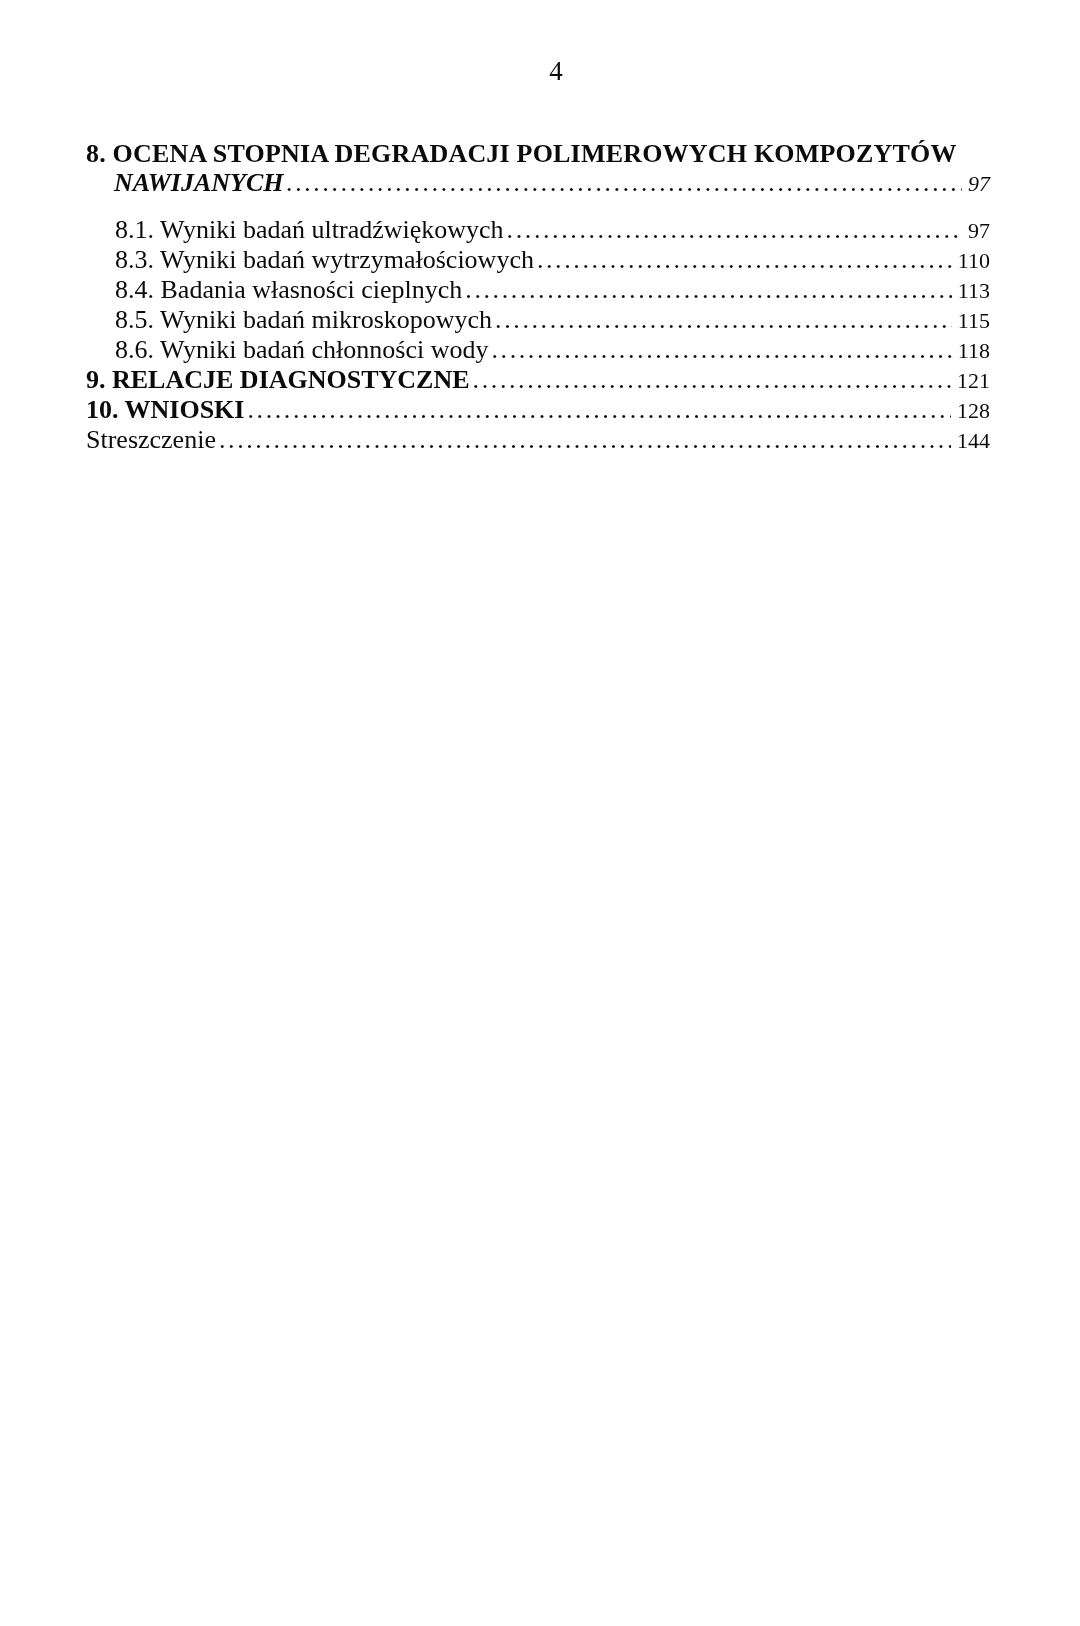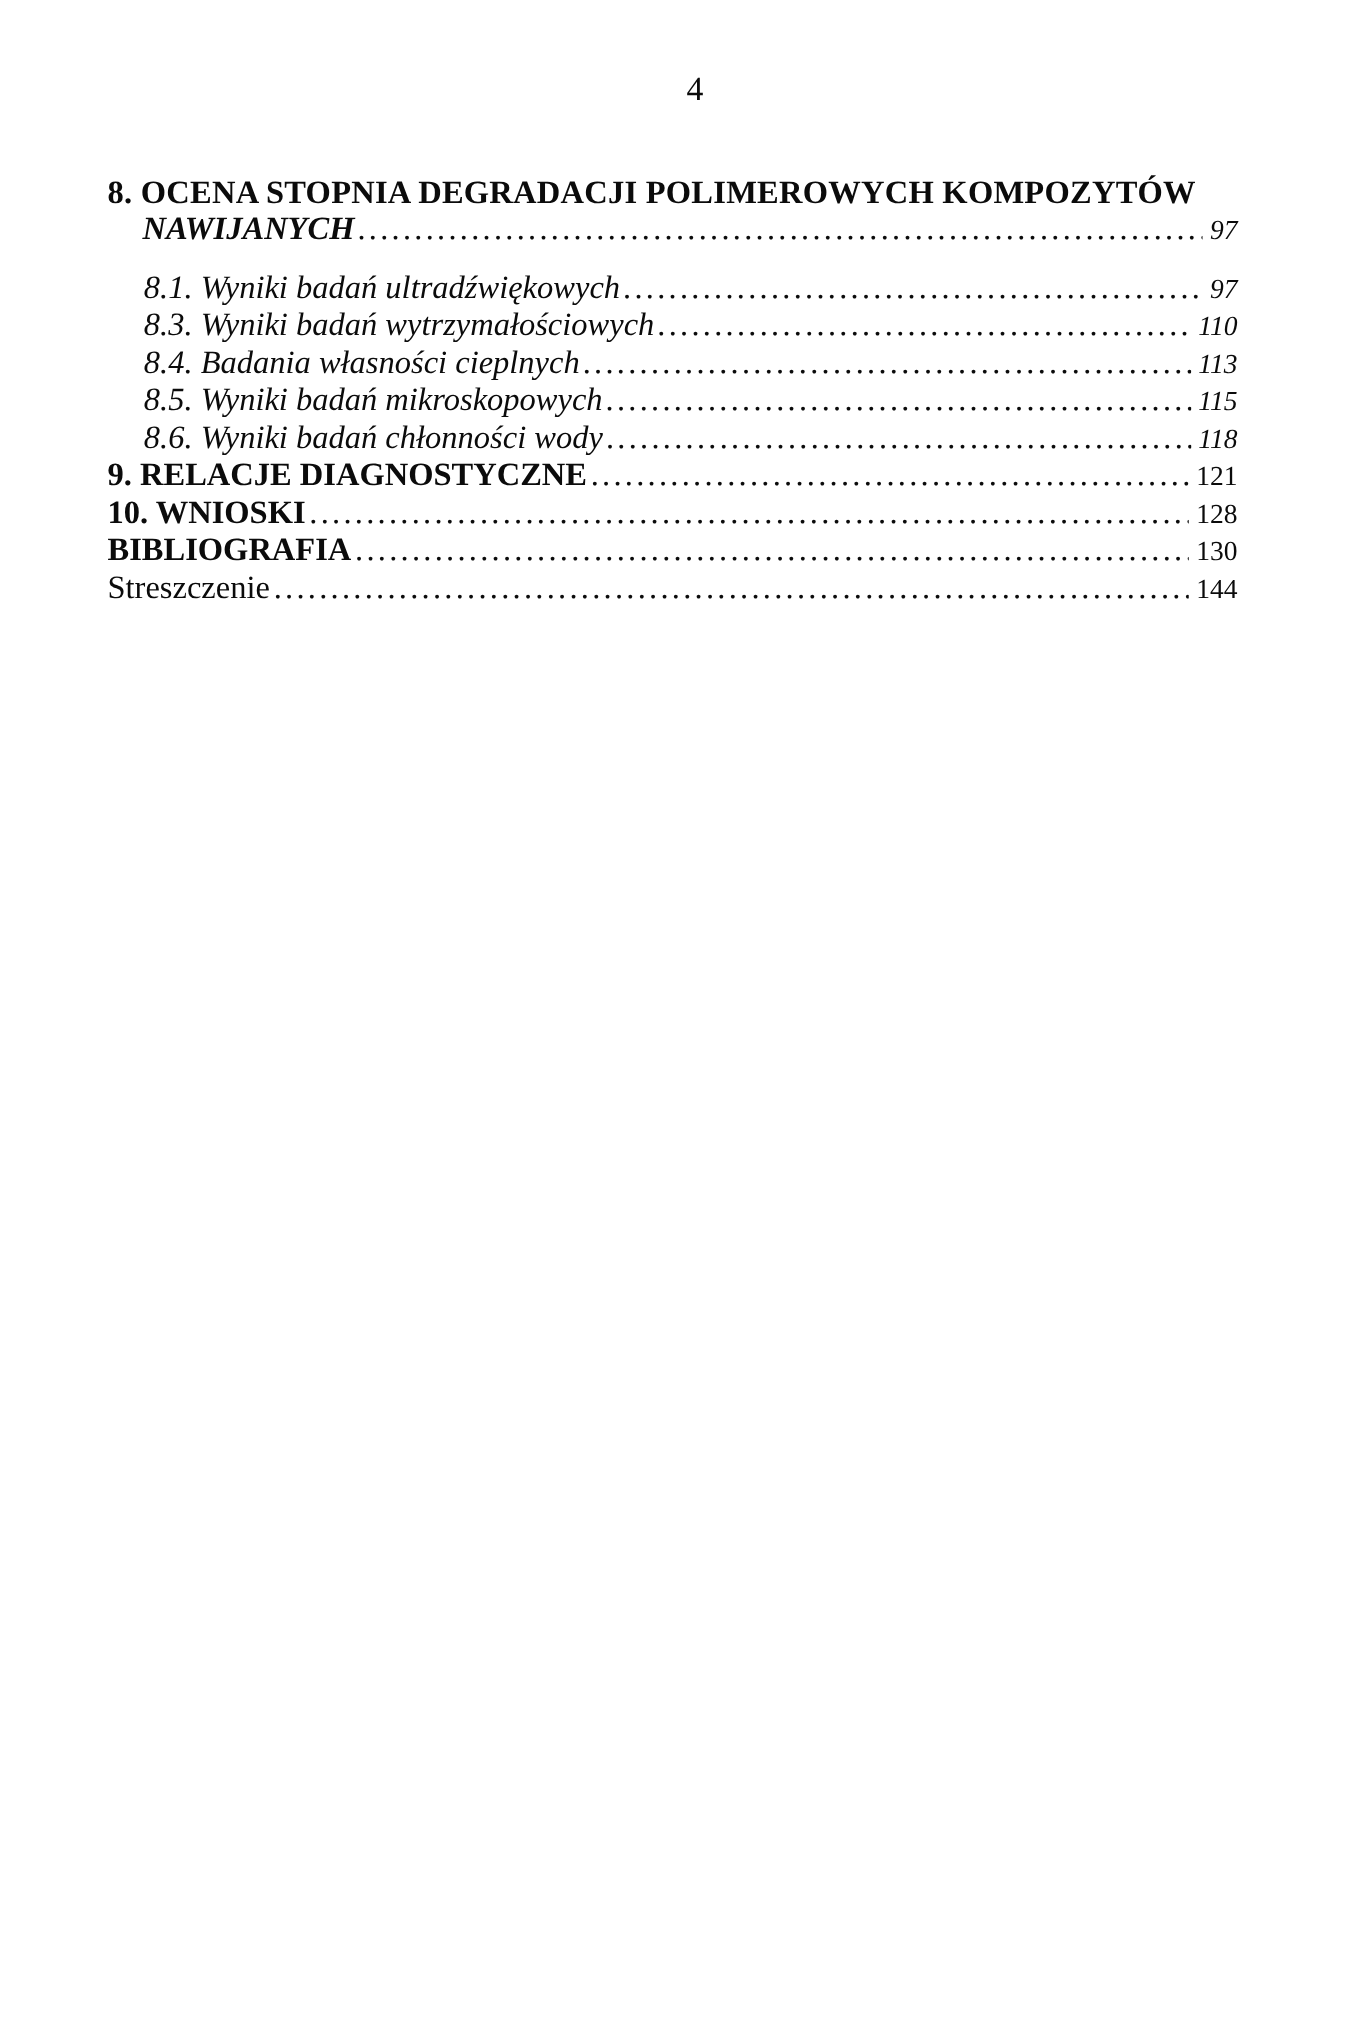--- a/index.html
+++ b/index.html
@@ -74,21 +74,20 @@
   .chapter-head .line2 {
     margin-left: 28px;
     font-style: italic;
   }
   
   .sub-list {
     margin-top: 17px;
   }
   .sub-list .row {
     margin-left: 29px;
-    font-style: italic;
   }
   
   .major { margin-top: 0; }
 </style>
 </head>
 <body>
 
 <div class="page">
 
   <div class="folio">4</div>
@@ -136,24 +135,19 @@
       <span class="label bold">9. RELACJE DIAGNOSTYCZNE</span>
       <span class="leader"></span>
       <span class="pagenum">121</span>
     </div>
     <div class="row major">
       <span class="label bold">10. WNIOSKI</span>
       <span class="leader"></span>
       <span class="pagenum">128</span>
     </div>
     <div class="row major">
-      <span class="label bold">BIBLIOGRAFIA</span>
-      <span class="leader"></span>
-      <span class="pagenum">130</span>
-    </div>
-    <div class="row major">
       <span class="label">Streszczenie</span>
       <span class="leader"></span>
       <span class="pagenum">144</span>
     </div>
 
   </div>
 </div>
 
 </body></html>

